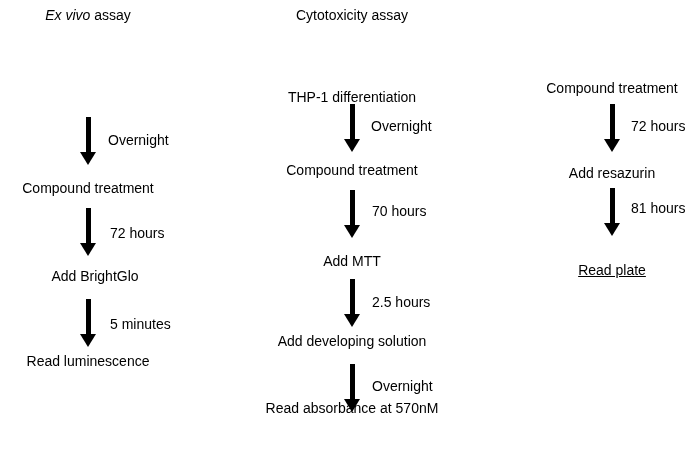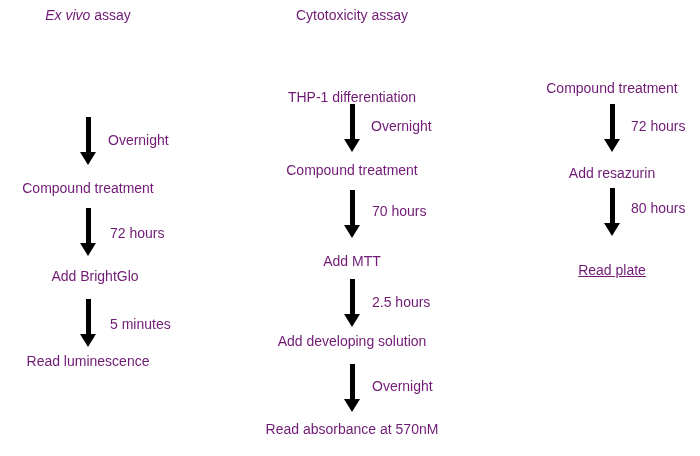--- a/index.html
+++ b/index.html
@@ -7,21 +7,21 @@
     padding: 0;
     background: #ffffff;
   }
   #canvas {
     position: relative;
     width: 700px;
     height: 456px;
     background: #ffffff;
     font-family: "Liberation Sans", "DejaVu Sans", sans-serif;
     font-size: 14px;
-    color: #701a75;
+    color: #000000;
     overflow: hidden;
   }
   .t {
     position: absolute;
     line-height: 15px;
     white-space: pre-line;
   }
   .c {
     text-align: center;
   }
@@ -103,34 +103,34 @@
   <div class="t" style="left:372px; top:295px;">2.5 hours</div>
 
   <div class="t c" style="left:232px; top:334px; width:240px;">Add developing solution</div>
 
   <div class="arrow" style="left:344px; top:364px;">
       <div class="stem"></div>
       <div class="head"></div>
     </div>
   <div class="t" style="left:372px; top:379px;">Overnight</div>
 
-  <div class="t c" style="left:232px; top:422px; width:240px;">Read absorbance at 570nM</div>
+  <div class="t c" style="left:232px; top:401px; width:240px;">Read absorbance at 570nM</div>
 
 
   <div class="t c" style="left:524px; top:81px; width:176px;">Compound treatment</div>
 
   <div class="arrow" style="left:604px; top:104px;">
       <div class="stem"></div>
       <div class="head"></div>
     </div>
   <div class="t" style="left:631px; top:119px;">72 hours</div>
 
   <div class="t c" style="left:524px; top:166px; width:176px;">Add resazurin</div>
 
   <div class="arrow" style="left:604px; top:188px;">
       <div class="stem"></div>
       <div class="head"></div>
     </div>
-  <div class="t" style="left:631px; top:201px;">80 hours</div>
+  <div class="t" style="left:631px; top:201px;">81 hours</div>
 
   <div class="t c" style="left:524px; top:263px; width:176px;text-decoration:underline;">Read plate</div>
 
 </div>
 
 </body></html>

